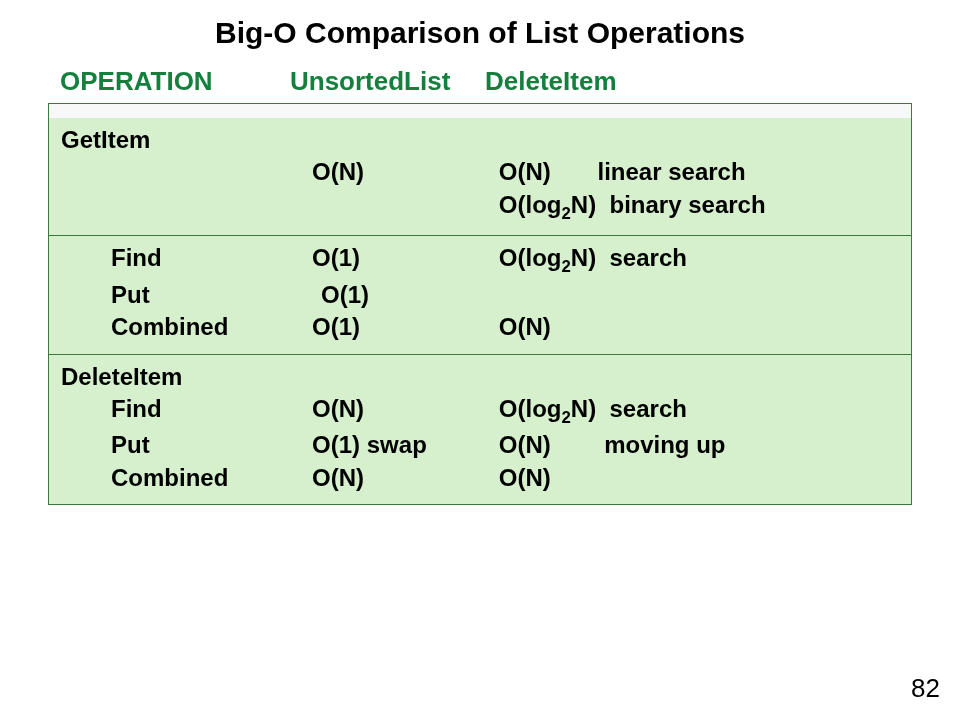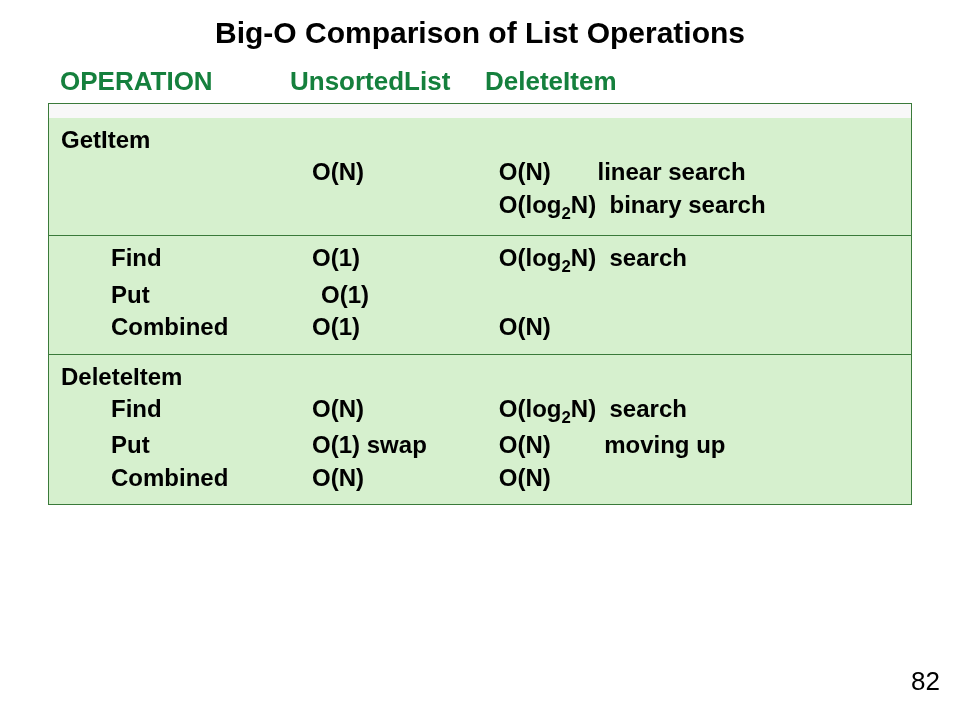--- a/index.html
+++ b/index.html
@@ -57,21 +57,21 @@
   }
   .c1 { width: 210px; }
   .c2 { width: 195px; }
   .c3 { width: 420px; }
   .indent0 { padding-left: 2px; }
   .indent1 { padding-left: 52px; }
   .sub { font-size: 0.7em; vertical-align: sub; }
   .page-num {
     position: absolute;
     right: 20px;
-    bottom: 23px;
+    bottom: 16px;
     font-size: 26px;
   }
 </style>
 </head>
 <body>
 
 <div class="slide">
 
   <div class="title">Big-O Comparison of List Operations</div>
 

